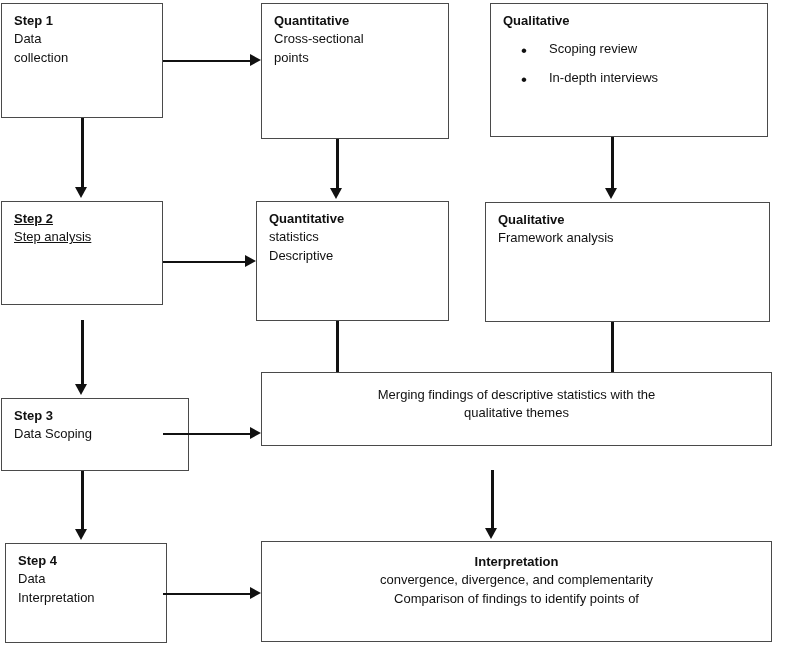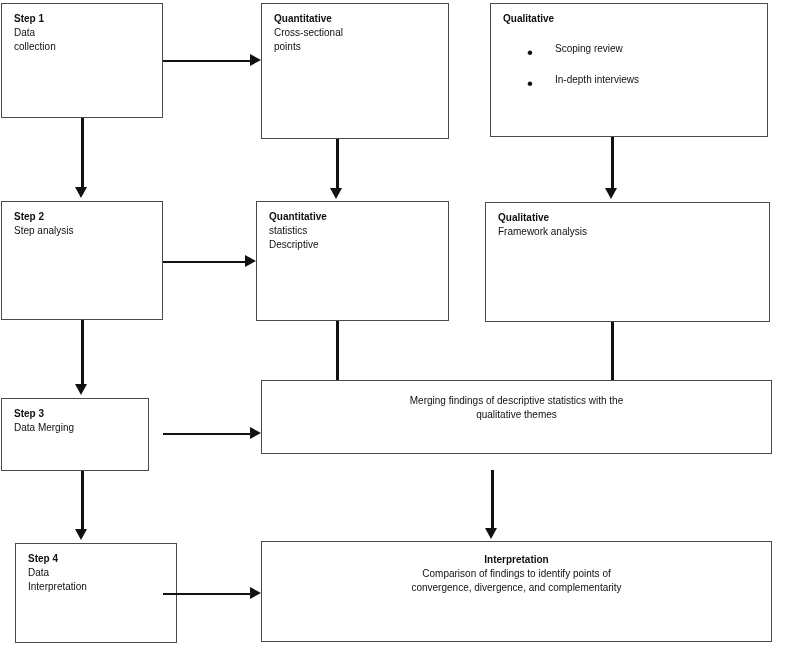--- a/index.html
+++ b/index.html
@@ -19,21 +19,21 @@
     background: #ffffff;
     overflow: hidden;
   }
   .node {
     position: absolute;
     box-sizing: border-box;
     border: 1.5px solid #4a4a4a;
     background: #ffffff;
     padding: 8px 10px 6px 12px;
     line-height: 1.42;
-    font-size: 10px;
+    font-size: 13px;
     color: #101010;
   }
   .node.center {
     text-align: center;
     padding-left: 10px;
   }
   .node .ttl {
     font-weight: bold;
     display: block;
   }
@@ -41,21 +41,21 @@
     display: block;
   }
   .blist {
     list-style: none;
     margin: 1px 0 0 0;
     padding: 0;
   }
   .blist li {
     position: relative;
     padding-left: 36px;
-    margin: 16px;
+    margin: 10px;
     line-height: 1.45;
   }
   .blist li::before {
     content: "\2022";
     position: absolute;
     left: 8px;
     top: -1px;
     font-size: 17px;
     line-height: 1.45;
   }
@@ -117,21 +117,21 @@
 
   <div class="vline" style="left:81px; top:118px; width:2.5px; height:70px;"></div>
   <div class="arrow-down" style="left:75px; top:187px;"></div>
 
   <div class="vline" style="left:336px; top:139px; width:2.5px; height:50px;"></div>
   <div class="arrow-down" style="left:330px; top:188px;"></div>
 
   <div class="vline" style="left:611px; top:137px; width:2.5px; height:52px;"></div>
   <div class="arrow-down" style="left:605px; top:188px;"></div>
 
-  <div class="node" style="left:1px; top:201px; width:162px; height:119px;">
+  <div class="node" style="left:1px; top:201px; width:162px; height:104px;text-decoration:underline;">
     <span class="ttl">Step 2</span>
     <span class="ln">Step analysis</span>
   </div>
 
   <div class="node" style="left:256px; top:201px; width:193px; height:120px;">
     <span class="ttl">Quantitative</span>
     <span class="ln">statistics</span>
     <span class="ln">Descriptive</span>
   </div>
 
@@ -145,47 +145,47 @@
 
   <div class="vline" style="left:81px; top:320px; width:2.5px; height:65px;"></div>
   <div class="arrow-down" style="left:75px; top:384px;"></div>
 
   <div class="vline" style="left:336px; top:321px; width:2.5px; height:64px;"></div>
   <div class="arrow-down" style="left:330px; top:384px;"></div>
 
   <div class="vline" style="left:611px; top:322px; width:2.5px; height:63px;"></div>
   <div class="arrow-down" style="left:605px; top:384px;"></div>
 
-  <div class="node" style="left:1px; top:398px; width:148px; height:73px;">
+  <div class="node" style="left:1px; top:398px; width:188px; height:73px;">
     <span class="ttl">Step 3</span>
-    <span class="ln">Data Merging</span>
+    <span class="ln">Data Scoping</span>
   </div>
 
-  <div class="node center" style="left:261px; top:380px; width:511px; height:74px; padding-top:13px;">
+  <div class="node center" style="left:261px; top:372px; width:511px; height:74px; padding-top:13px;">
     <span class="ln">Merging findings of descriptive statistics with the</span>
     <span class="ln">qualitative themes</span>
   </div>
 
   <div class="hline" style="left:163px; top:433px; width:88px;"></div>
   <div class="arrow-right" style="left:250px; top:427px;"></div>
 
   <div class="vline" style="left:81px; top:471px; width:2.5px; height:59px;"></div>
   <div class="arrow-down" style="left:75px; top:529px;"></div>
 
   <div class="vline" style="left:491px; top:470px; width:2.5px; height:59px;"></div>
   <div class="arrow-down" style="left:485px; top:528px;"></div>
 
-  <div class="node" style="left:15px; top:543px; width:162px; height:100px;">
+  <div class="node" style="left:5px; top:543px; width:162px; height:100px;">
     <span class="ttl">Step 4</span>
     <span class="ln">Data</span>
     <span class="ln">Interpretation</span>
   </div>
 
   <div class="node center" style="left:261px; top:541px; width:511px; height:101px; padding-top:11px;">
     <span class="ttl">Interpretation</span>
+    <span class="ln">convergence, divergence, and complementarity</span>
     <span class="ln">Comparison of findings to identify points of</span>
-    <span class="ln">convergence, divergence, and complementarity</span>
   </div>
 
   <div class="hline" style="left:163px; top:593px; width:88px;"></div>
   <div class="arrow-right" style="left:250px; top:587px;"></div>
 
 </div>
 
 </body></html>

